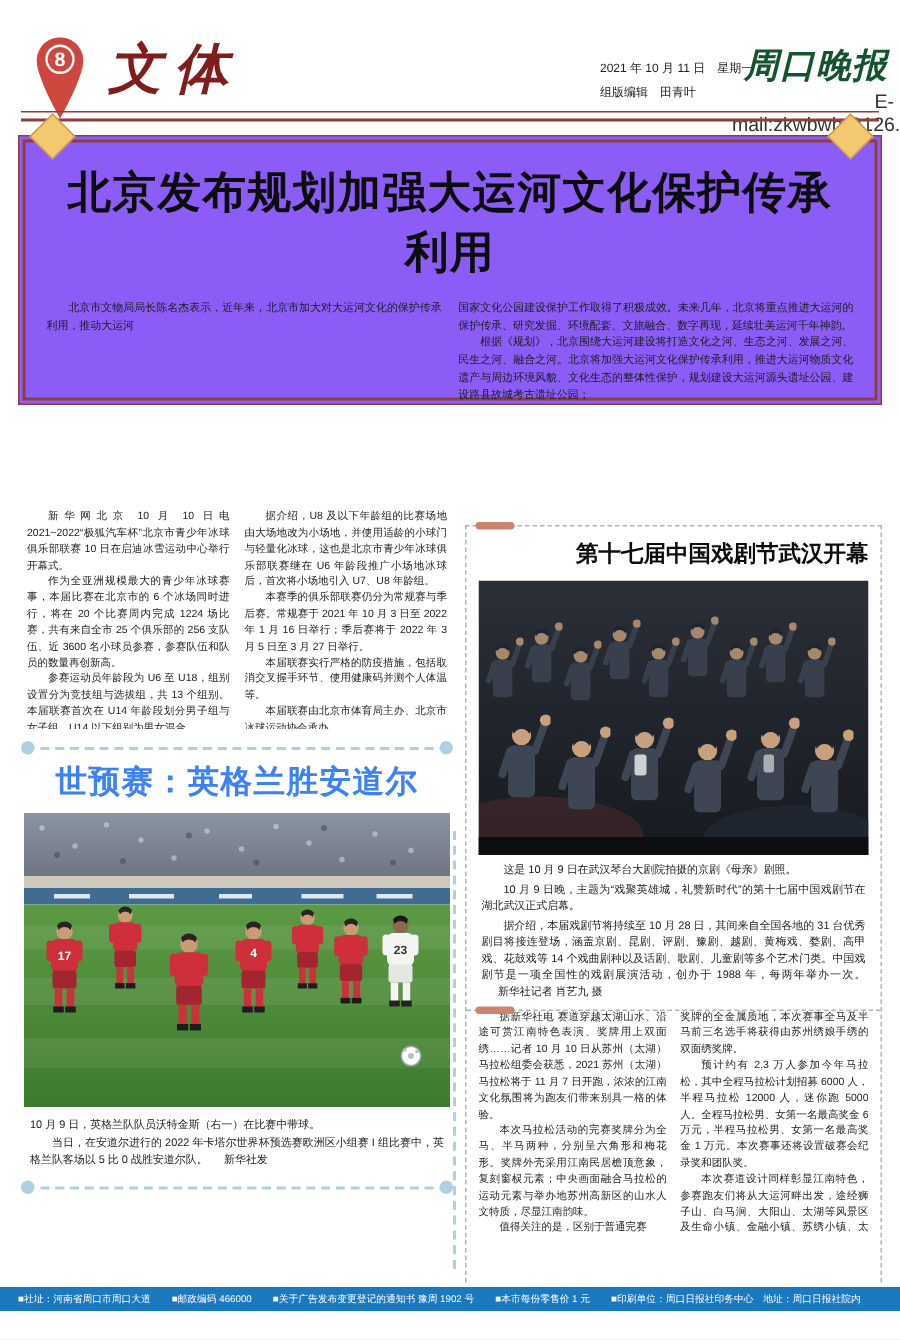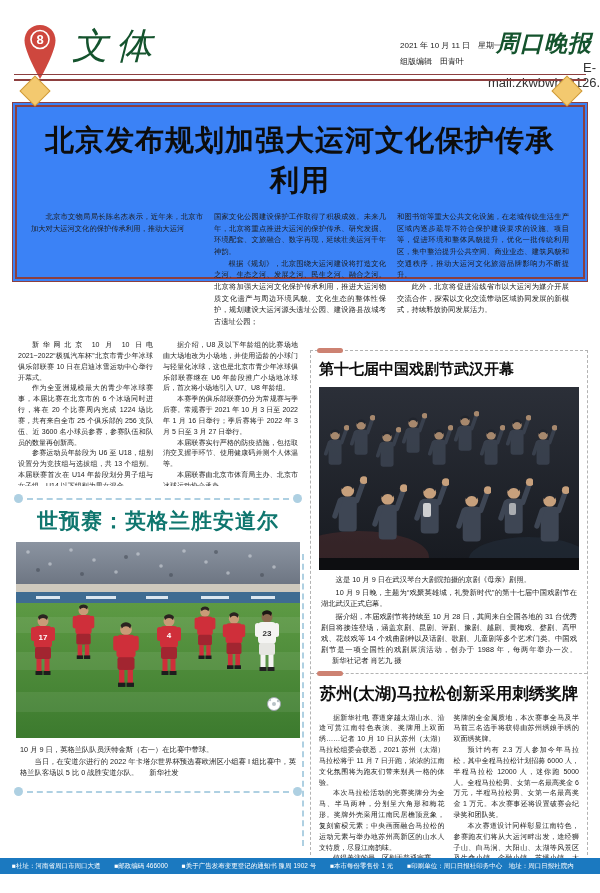--- a/index.html
+++ b/index.html
@@ -2,32 +2,32 @@
 <html><head>
 <meta charset="utf-8">
 <style>
   html,body{margin:0;padding:0;background:#e9e9e9;}
   .page{position:relative;width:600px;height:893px;margin:0 auto;background:#ffffff;
         font-family:"Liberation Sans",sans-serif;color:#1c1c1c;overflow:hidden;}
 
   
   .pin{position:absolute;left:22px;top:24px;width:36px;height:56px;}
   .section-name{position:absolute;left:72px;top:22px;font-family:"Liberation Serif",serif;
-                font-style:italic;font-weight:normal;font-size:36px;letter-spacing:8px;color:#14532d;}
+                font-style:italic;font-weight:bold;font-size:36px;letter-spacing:8px;color:#7f1d1d;}
   .hmeta{position:absolute;left:400px;top:38px;font-size:8px;line-height:16px;color:#222;white-space:nowrap;}
   .masthead{position:absolute;left:494px;top:28px;width:100px;text-align:center;
             font-family:Liberation Serif, serif;font-style:italic;font-weight:900;
             font-size:23px;color:#14532d;letter-spacing:1px;}
   .email{position:absolute;left:488px;top:60px;width:108px;text-align:right;font-size:13px;color:#333;}
   .header-rule{position:absolute;left:14px;top:74px;width:572px;height:4px;
                border-top:1px solid #8d3f3f;border-bottom:2px solid #8d3f3f;}
 
   
   .canal-outer{position:absolute;left:12px;top:90px;width:576px;height:180px;
-               border:1px solid #8d3f3f;padding:2px;box-sizing:border-box;background:#3b82f6;margin-top:12px;}
+               border:1px solid #8d3f3f;padding:2px;box-sizing:border-box;background:#8b5cf6;}
   .canal-inner{width:100%;height:100%;border:2px solid #8d3f3f;box-sizing:border-box;padding:8px 14px 0;}
   .diamond{position:absolute;width:20px;height:20px;background:#f3c96f;border:1px solid #cf9a3a;
            transform:rotate(45deg);z-index:3;}
   .diamond.dl{left:24px;top:80px;} .diamond.dr{left:556px;top:80px;}
   .canal-headline{margin:6px 0 10px;text-align:center;font-family:"Liberation Serif",serif;
                   font-weight:900;font-size:29px;letter-spacing:1px;color:#0d0d0d;}
   .canal-cols{display:flex;gap:11px;height:142px;overflow:hidden;}
 
   
   .ncol{flex:1;font-size:7.3px;line-height:1.6;text-align:justify;color:#1c1c1c;}
@@ -35,34 +35,34 @@
   .ncol p.cont{text-indent:0;}
 
   
   .leftcol{position:absolute;left:12px;top:340px;width:292px;}
   .hockey-title{text-align:center;font-weight:bold;font-size:14px;margin:22px 2px 10px;color:#0d0d0d;}
   .hockey-cols{display:flex;gap:10px;padding:0 6px;height:146px;overflow:hidden;}
   .hockey-cols .ncol{font-size:7px;line-height:1.55;}
   .bdiv{display:flex;align-items:center;gap:4px;margin:8px 2px 4px;}
   .bdiv .dot{width:9px;height:9px;border-radius:50%;background:#aed0e2;}
   .bdiv .bline{flex:1;border-top:2px dashed #aed0e2;height:0;}
-  .football-title{text-align:center;font-weight:bold;font-size:21px;letter-spacing:1px;color:#0f766e;margin:4px 0 7px;}
+  .football-title{text-align:center;font-weight:bold;font-size:21px;letter-spacing:1px;color:#3b82f6;margin:4px 0 7px;}
   .football-photo{display:block;margin:0 auto;width:284px;height:196px;}
   .fcaption{margin-top:6px;padding:0 8px;font-size:7.3px;line-height:1.6;color:#1c1c1c;}
   .fcaption .c1{margin:0;}
   .fcaption .c2{margin:0;text-indent:2em;text-align:justify;}
   .credit{margin-left:1.5em;white-space:nowrap;}
   .vline-blue{position:absolute;left:290px;top:214px;height:292px;border-left:2px dashed #aed0e2;}
 
   
   .rightcol{position:absolute;left:310px;top:350px;width:278px;height:505px;box-sizing:border-box;
             border-top:1px dashed #b3b3b3;border-left:1px dashed #b3b3b3;border-right:1px dashed #b3b3b3;
             padding:0 8px;}
   .squiggle{position:absolute;width:26px;height:5px;background:#cd8272;border-radius:3px;top:-3px;left:6px;}
-  .theater-title{text-align:left;font-weight:bold;font-size:15px;margin:9px 0 8px;color:#0d0d0d;}
+  .theater-title{text-align:right;font-weight:bold;font-size:15px;margin:9px 0 8px;color:#0d0d0d;}
   .theater-photo{display:block;margin:0 auto;width:260px;height:183px;}
   .tcaption{font-size:7.3px;line-height:1.5;text-align:justify;color:#1c1c1c;margin-top:5px;}
   .tcaption p{margin:2px;text-indent:2em;}
   .rdivider{position:relative;margin:6px -8px 0;border-top:1px dashed #b3b3b3;}
   .marathon-title{text-align:center;font-weight:bold;font-size:16.5px;margin:9px 0 8px;color:#0d0d0d;}
   .marathon-cols{display:flex;gap:9px;height:150px;overflow:hidden;}
   .marathon-cols .ncol{font-size:7px;line-height:1.55;}
 
   
   .footer{position:absolute;left:0;top:858px;width:600px;height:16px;background:#1b79c0;color:#fff;
@@ -96,24 +96,20 @@
   <section class="canal-outer">
     <div class="canal-inner">
       <h1 class="canal-headline">北京发布规划加强大运河文化保护传承利用</h1>
       <div class="canal-cols">
         <div class="ncol">
           <p>北京市文物局局长陈名杰表示，近年来，北京市加大对大运河文化的保护传承利用，推动大运河</p>
         </div>
         <div class="ncol">
           <p class="cont">国家文化公园建设保护工作取得了积极成效。未来几年，北京将重点推进大运河的保护传承、研究发掘、环境配套、文旅融合、数字再现，延续壮美运河千年神韵。</p>
           <p>根据《规划》，北京围绕大运河建设将打造文化之河、生态之河、发展之河、民生之河、融合之河。北京将加强大运河文化保护传承利用，推进大运河物质文化遗产与周边环境风貌、文化生态的整体性保护，规划建设大运河源头遗址公园、建设路县故城考古遗址公园；</p>
-        </div>
-        <div class="ncol">
-          <p class="cont">和图书馆等重大公共文化设施，在老城传统生活生产区域内逐步疏导不符合保护建设要求的设施、项目等，促进环境和整体风貌提升，优化一批传统利用区，集中整治提升公共空间、商业业态、建筑风貌和交通秩序，推动大运河文化旅游品牌影响力不断提升。</p>
-          <p>此外，北京将促进沿线省市以大运河为媒介开展交流合作，探索以文化交流带动区域协同发展的新模式，持续释放协同发展活力。</p>
         </div>
       </div>
     </div>
   </section>
 
   <section class="leftcol" style="position:absolute;">
     <div class="hockey-cols">
       <div class="ncol">
         <p>新华网北京 10 月 10 日电 2021~2022“极狐汽车杯”北京市青少年冰球俱乐部联赛 10 日在启迪冰雪运动中心举行开幕式。</p>
         <p>作为全亚洲规模最大的青少年冰球赛事，本届比赛在北京市的 6 个冰场同时进行，将在 20 个比赛周内完成 1224 场比赛，共有来自全市 25 个俱乐部的 256 支队伍、近 3600 名小球员参赛，参赛队伍和队员的数量再创新高。</p>
@@ -288,21 +284,20 @@
     <div class="tcaption">
       <p>这是 10 月 9 日在武汉琴台大剧院拍摄的京剧《母亲》剧照。</p>
       <p>10 月 9 日晚，主题为“戏聚英雄城，礼赞新时代”的第十七届中国戏剧节在湖北武汉正式启幕。</p>
       <p><span>据介绍，本届戏剧节将持续至 10 月 28 日，其间来自全国各地的 31 台优秀剧目将接连登场，涵盖京剧、昆剧、评剧、豫剧、越剧、黄梅戏、婺剧、高甲戏、花鼓戏等 14 个戏曲剧种以及话剧、歌剧、儿童剧等多个艺术门类。中国戏剧节是一项全国性的戏剧展演活动，创办于 1988 年，每两年举办一次。</span><span class="credit">新华社记者 肖艺九 摄</span></p>
     </div>
 
     <div class="rdivider">
       <div class="squiggle"></div>
     </div>
 
-    <h2 class="marathon-title">苏州(太湖)马拉松创新采用刺绣奖牌</h2>
 
     <div class="marathon-cols">
       <div class="ncol">
         <p>据新华社电 赛道穿越太湖山水、沿途可赏江南特色表演、奖牌用上双面绣……记者 10 月 10 日从苏州（太湖）马拉松组委会获悉，2021 苏州（太湖）马拉松将于 11 月 7 日开跑，浓浓的江南文化氛围将为跑友们带来别具一格的体验。</p>
         <p>本次马拉松活动的完赛奖牌分为全马、半马两种，分别呈六角形和梅花形。奖牌外壳采用江南民居檐顶意象，复刻窗棂元素；中央画面融合马拉松的运动元素与举办地苏州高新区的山水人文特质，尽显江南韵味。</p>
         <p>值得关注的是，区别于普通完赛</p>
       </div>
       <div class="ncol">
         <p class="cont">奖牌的全金属质地，本次赛事全马及半马前三名选手将获得由苏州绣娘手绣的双面绣奖牌。</p>
         <p>预计约有 2.3 万人参加今年马拉松，其中全程马拉松计划招募 6000 人，半程马拉松 12000 人，迷你跑 5000 人。全程马拉松男、女第一名最高奖金 6 万元，半程马拉松男、女第一名最高奖金 1 万元。本次赛事还将设置破赛会纪录奖和团队奖。</p>

